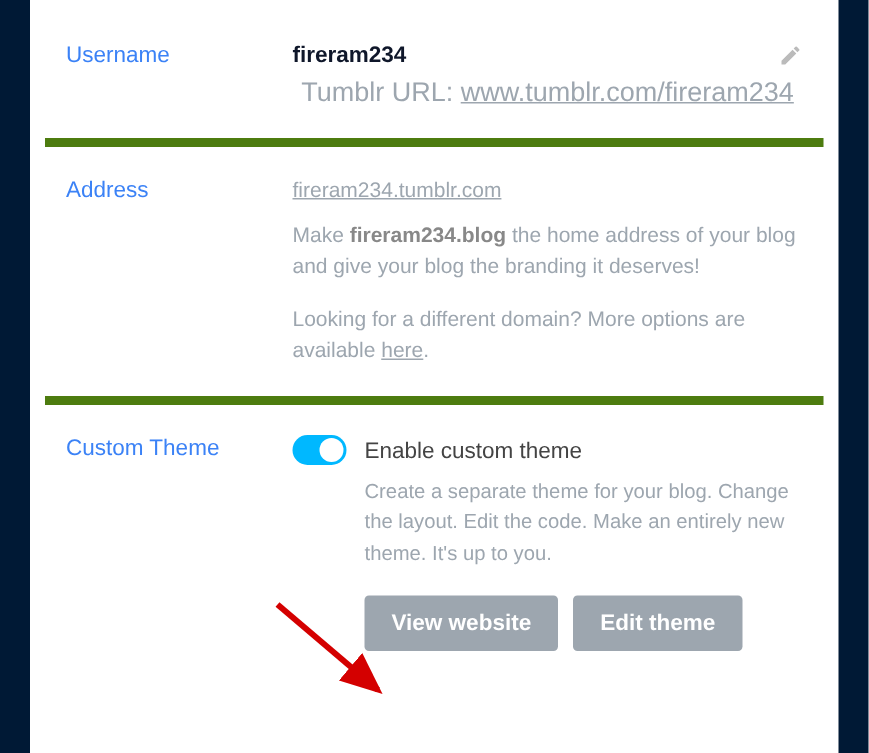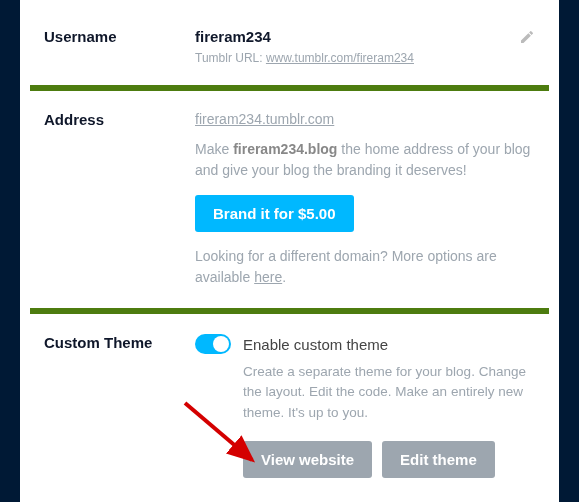--- a/index.html
+++ b/index.html
@@ -18,23 +18,23 @@
     }
     .row {
       display: flex;
       padding: 20px 0;
       border-top: 6px solid #4d7c0f;
     }
     .row:first-child { border-top: none; padding-top: 28px; }
     .label-col {
       width: 165px;
       flex-shrink: 0;
-      font-weight: 700;
-      font-size: 15px;
-      color: #0f172a;
+      font-weight: 400;
+      font-size: 15px;
+      color: #3b82f6;
       padding-left: 14px;
     }
     .content-col {
       flex: 1;
       font-size: 14px;
       color: #444;
       padding-right: 14px;
     }
     .username-line {
       display: flex;
@@ -44,23 +44,24 @@
     .username-val {
       font-weight: 700;
       font-size: 15px;
       color: #0f172a;
     }
     .pencil {
       fill: #bbb;
       cursor: pointer;
     }
     .sub-line {
-      font-size: 12px;
+      font-size: 18px;
       color: #9da6af;
       margin-top: 6px;
+      text-align: center;
     }
     .sub-line a {
       color: #9da6af;
       text-decoration: underline;
     }
     .address-link {
       color: #9da6af;
       font-size: 14px;
     }
     .address-desc {
@@ -167,21 +168,20 @@
     </div>
   </div>
 
   <div class="row">
     <div class="label-col">Address</div>
     <div class="content-col">
       <a href="#" class="address-link">fireram234.tumblr.com</a>
       <div class="address-desc">
         <span>Make </span><b>fireram234.blog</b><span> the home address of your blog and give your blog the branding it deserves!</span>
       </div>
-      <button class="brand-btn">Brand it for $5.00</button>
       <div class="more-opts">
         <span>Looking for a different domain? More options are available </span><a href="#">here</a><span>.</span>
       </div>
     </div>
   </div>
 
   <div class="row">
     <div class="label-col">Custom Theme</div>
     <div class="content-col">
       <div class="toggle-line">

